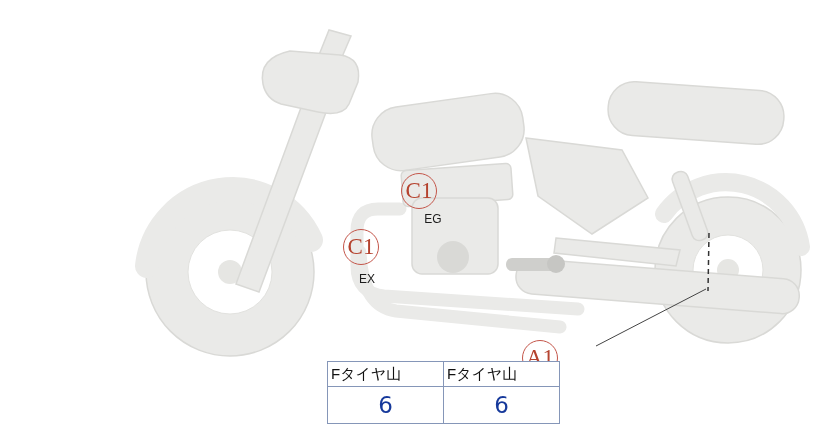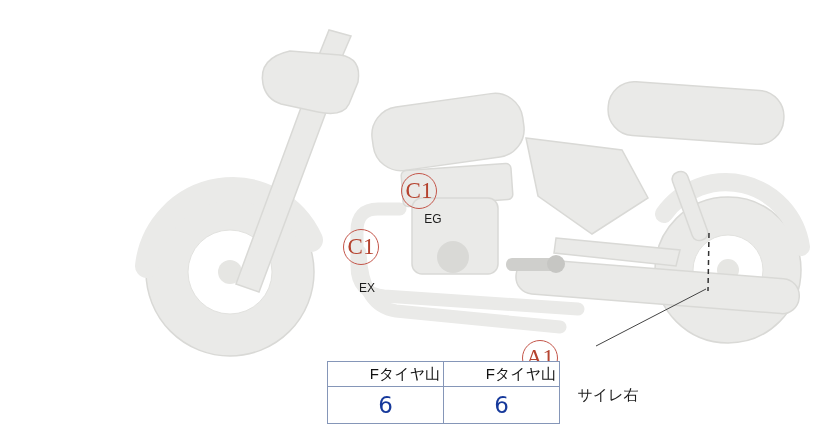--- a/index.html
+++ b/index.html
@@ -18,21 +18,21 @@
     font-family:"Liberation Sans",sans-serif;
   }
   .ann-label.jp{font-size:15px;}
 
   .tire-table{
     position:absolute;left:327px;top:361px;
     border-collapse:collapse;table-layout:fixed;background:#fff;
   }
   .tire-table th{
     width:109px;height:24px;border:1px solid #8596b8;
-    font-size:15px;font-weight:normal;color:#111;text-align:right;padding:0 3px;
+    font-size:15px;font-weight:normal;color:#111;text-align:left;padding:0 3px;
   }
   .tire-table td{
     height:34px;border:1px solid #8596b8;
     font-size:23px;color:#16399b;text-align:center;
     font-family:"DejaVu Sans","Liberation Sans",sans-serif;
   }
 </style>
 </head>
 <body>
 
@@ -78,24 +78,23 @@
     <circle cx="556" cy="264" r="9" fill="#c6c6c3"></circle>
 
     <line x1="709" y1="233" x2="708" y2="291" stroke="#333" stroke-width="1.5" stroke-dasharray="5 4"></line>
     <line x1="596" y1="346" x2="706" y2="289" stroke="#444" stroke-width="1"></line>
   </svg>
 
   <div class="ann-circle" style="left:401px;top:173px">C1</div>
   <div class="ann-label" style="left:413px;top:212px;width:40px">EG</div>
 
   <div class="ann-circle" style="left:343px;top:229px">C1</div>
-  <div class="ann-label" style="left:347px;top:281px;width:40px">EX</div>
+  <div class="ann-label" style="left:347px;top:272px;width:40px">EX</div>
 
   <div class="ann-circle" style="left:522px;top:340px">A1</div>
-  <div class="ann-label jp" style="left:558px;top:386px;width:100px">サイレ右</div>
 
   <table class="tire-table">
     <thead>
       <tr>
         <th>Fタイヤ山</th>
         <th>Fタイヤ山</th>
       </tr>
     </thead>
     <tbody>
       <tr>

